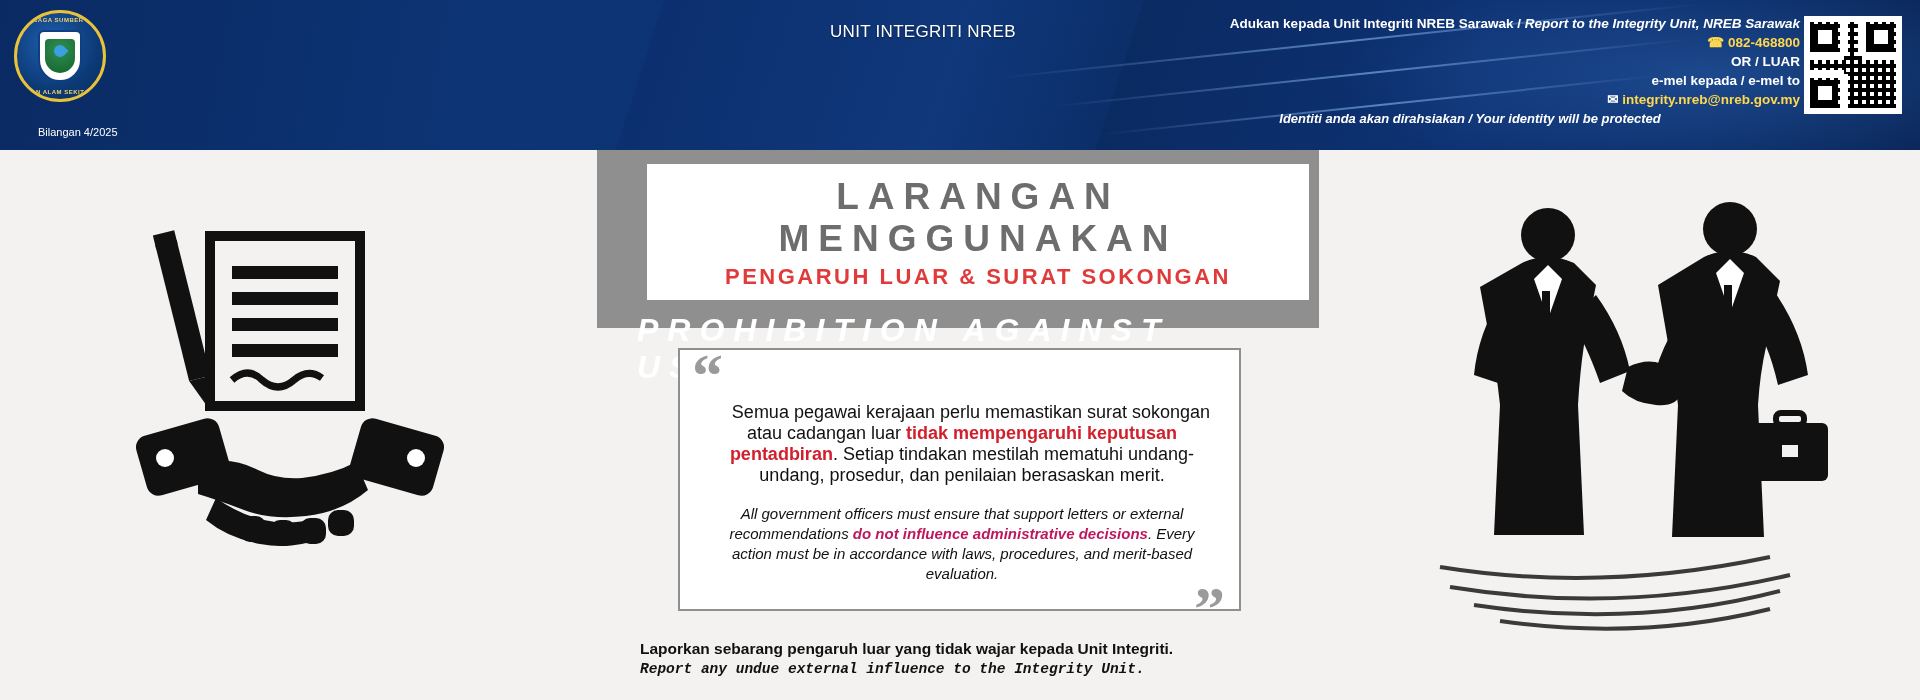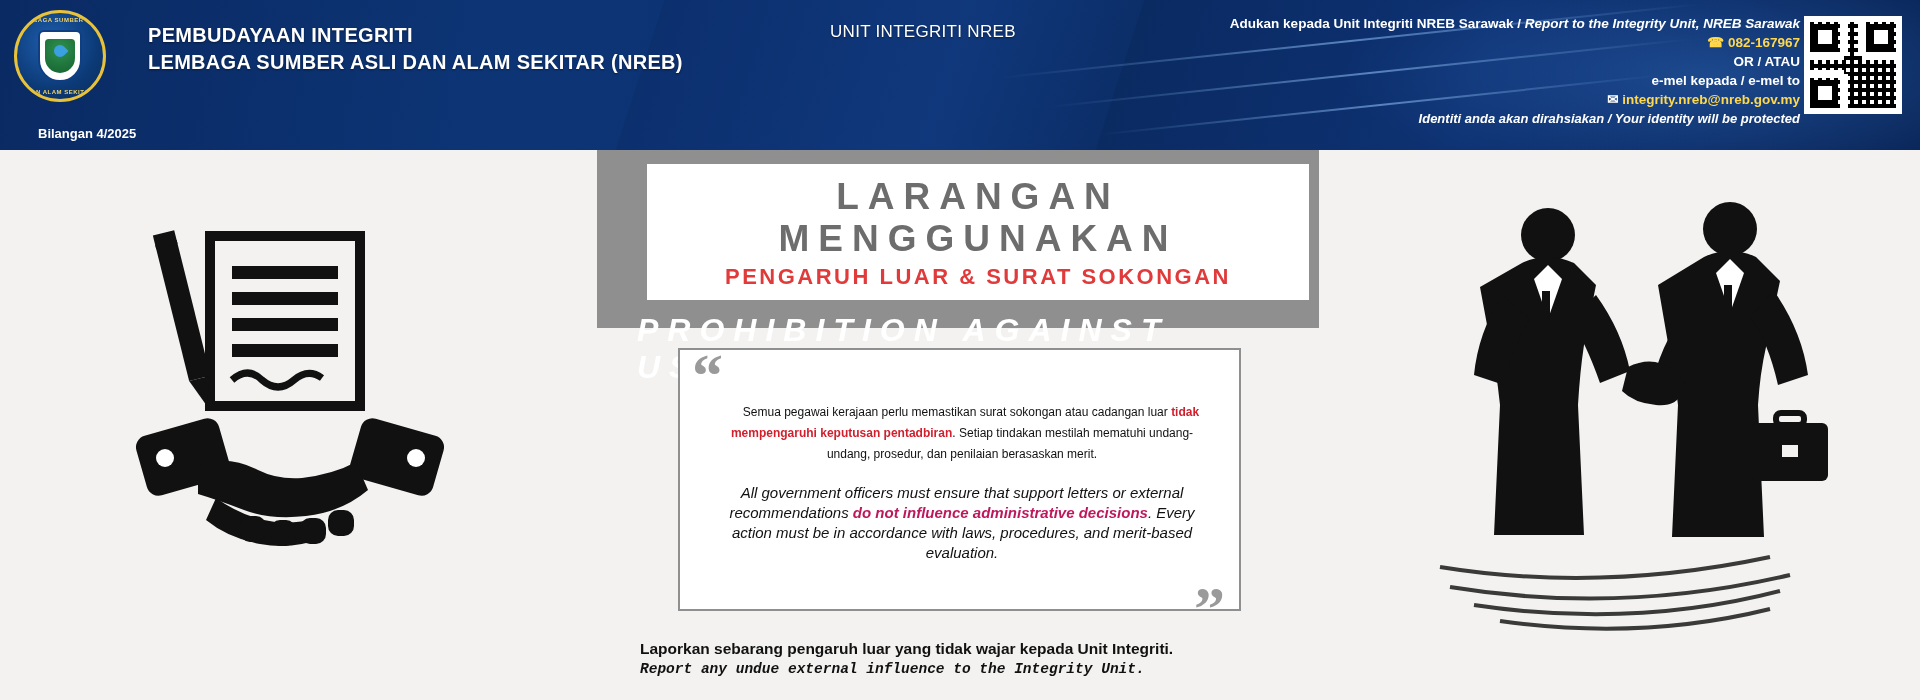--- a/index.html
+++ b/index.html
@@ -98,39 +98,39 @@
     text-shadow: 0 1px 2px rgba(0,0,0,.45);
   }
   .hdr-unit {
     position: absolute; left: 830px; top: 22px;
     color: #ffffff; font-weight: normal; font-size: 17px;
     letter-spacing: .3px;
     text-shadow: 0 1px 2px rgba(0,0,0,.5);
   }
   .hdr-issue {
     position: absolute; left: 14px; top: 126px;
-    color: #ffffff; font-weight: bold; font-size: 13px; padding-left: 24px;
+    color: #ffffff; font-weight: normal; font-size: 11px; padding-left: 24px;
   }
 
   
   #report {
     position: absolute; right: 120px; top: 14px;
     width: 660px;
     text-align: right;
     color: #ffffff;
     font-size: 13.5px;
     line-height: 19px;
   }
   #report .l1 { font-weight: bold; }
   #report .l1 i { font-weight: bold; font-style: italic; }
   #report .phone { color: #ffd84d; font-weight: bold; }
   #report .l2 { font-weight: bold; }
   #report .l3 { font-weight: bold; }
   #report .mail { color: #ffd84d; font-weight: bold; margin-top: 18px; }
-  #report .l4 { font-style: italic; font-weight: bold; font-size: 13px; }
+  #report .l4 { font-style: italic; font-weight: bold; font-size: 13px; text-align: center; }
 
   
   #qr {
     position: absolute; right: 18px; top: 16px;
     width: 98px; height: 98px;
     background: #ffffff; padding: 5px;
     border: 1px solid #ffffff;
   }
   #qr .grid {
     width: 100%; height: 100%;
@@ -198,21 +198,21 @@
   #quote-card .qmark-close {
     position: absolute; right: 14px; bottom: -30px;
     font-size: 62px; color: #9a9a9a; font-family: "Liberation Serif", serif;
     font-weight: bold; line-height: 1;
   }
   #quote-card .body {
     position: absolute; left: 32px; top: 52px; width: 500px;
     text-align: center;
   }
   #quote-card .malay-text {
-    font-size: 12px; color: #111; line-height: 21px;
+    font-size: 18px; color: #111; line-height: 21px;
     text-indent: 18px;
   }
   #quote-card .malay-text .hl { color: #d11f2d; font-weight: bold; }
   #quote-card .eng-text {
     margin-top: 18px;
     font-size: 15px; font-style: italic; color: #111; line-height: 20px;
   }
   #quote-card .eng-text .hl { color: #be185d; font-weight: bold; font-style: italic; }
 
   
@@ -244,37 +244,33 @@
     <div id="logo">
       <div class="ring-text">LEMBAGA SUMBER ASLI</div>
       <div class="shield">
         <div class="inner">
           <div class="drop"></div>
         </div>
       </div>
       <div class="ring-text-b">DAN ALAM SEKITAR</div>
     </div>
 
-    <div class="hdr-title">
-      <div>PEMBUDAYAAN INTEGRITI</div>
-      <div>LEMBAGA SUMBER ASLI DAN ALAM SEKITAR (NREB)</div>
-    </div>
 
     <div class="hdr-unit">UNIT INTEGRITI NREB</div>
     <div class="hdr-issue">Bilangan 4/2025</div>
 
     <div id="report">
       <div class="l1">
         <span>Adukan kepada Unit Integriti NREB Sarawak</span><span> / </span><i>Report to the Integrity Unit, NREB Sarawak</i>
       </div>
       <div class="l2">
         <span style="color:#ffd84d;">☎</span>
-        <span class="phone">082-167967</span>
-      </div>
-      <div class="l2">OR / ATAU</div>
+        <span class="phone">082-468800</span>
+      </div>
+      <div class="l2">OR / LUAR</div>
       <div class="l3">e-mel kepada  /  e-mel to</div>
       <div class="l3">
         <span style="color:#ffffff;">✉</span>
         <span class="mail">integrity.nreb@nreb.gov.my</span>
       </div>
       <div class="l4">Identiti anda akan dirahsiakan / Your identity will be protected</div>
     </div>
 
     <div id="qr">
       <div class="grid">

